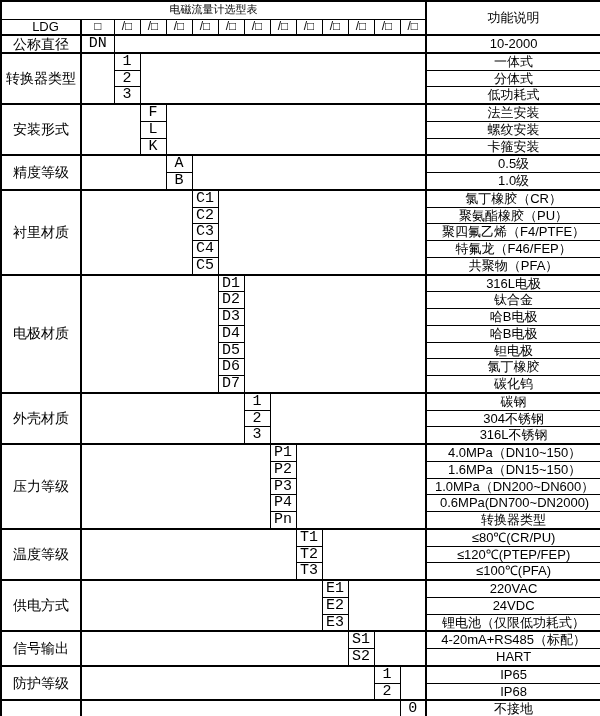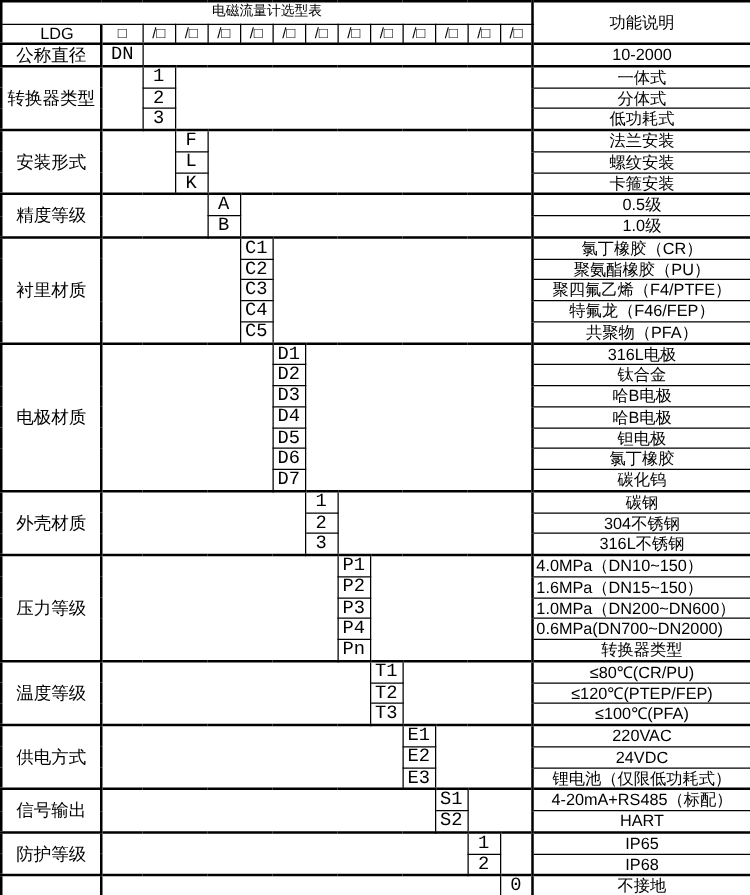--- a/index.html
+++ b/index.html
@@ -10,21 +10,21 @@
      font-size:13px;line-height:1.05;white-space:nowrap;overflow:hidden;color:#000;}
   tr{height:16px;}
   tr.r-title{height:18px;}
   td.title{font-size:11px;}
   td.fnhead{font-size:14px;}
   td.lab{border-right:2px solid #000;font-size:14px;}
   td.ldg{text-align:center;padding-left:9px;font-size:13px;}
   td.slot{font-size:12px;}
   td.code{font-size:15px;font-family:Liberation Mono, monospace;}
   td.desc{border-left:2px solid #000;font-size:13px;}
-  td.dleft{text-align:left;padding-left:2px;}
+  td.dleft{text-align:center;padding-left:2px;}
   td.gt{border-top:2px solid #000;}
 </style>
 </head>
 <body>
 
 <table>
   <colgroup>
     <col style="width:80px">
     <col style="width:33px">
     <col style="width:26px">

